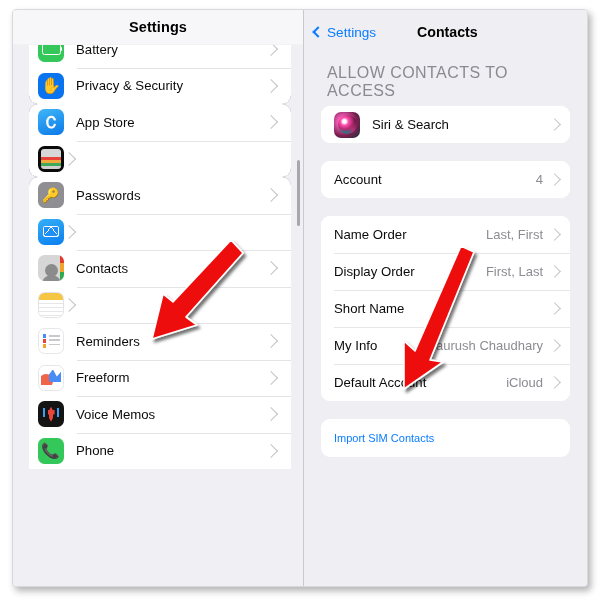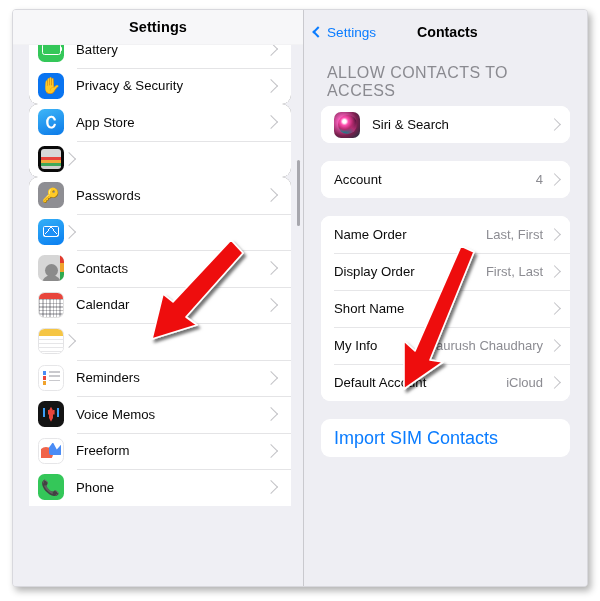--- a/index.html
+++ b/index.html
@@ -328,21 +328,21 @@
       radial-gradient(circle at 34% 34%, #ffffff 0 10%, #ff4fb0 22%, #b42a6e 45%, transparent 62%),
       conic-gradient(from 200deg, #1d7a86, #2aa3a0, #0f4f63, #5d1540, #b02e72, #1d7a86);
   }
 
   .link-row {
     height: 38px;
     display:flex; align-items:center;
     padding-left: 13px;
     background:#fff;
   }
-  .link-row .ltext { font-size:18px; color:#0a7cff; }
+  .link-row .ltext { font-size:11px; color:#0a7cff; }
 
   
   .arrow-layer {
     position:absolute; left:0; top:0; width:600px; height:601px;
     pointer-events:none; z-index:40;
   }
 </style>
 </head>
 <body>
 
@@ -404,53 +404,45 @@
             <span class="chev"></span>
           </div>
           <div class="srow">
             <span class="ico contacts">
                 <i></i>
               </span>
             <span class="label">Contacts</span>
             <span class="chev"></span>
           </div>
           <div class="srow">
-            <span class="ico calendar">
-                <u></u>
-                <b></b>
-              </span>
-            <span class="label">Calendar</span>
-            <span class="chev"></span>
-          </div>
-          <div class="srow">
             <span class="ico notes">
                 <u></u>
                 <b></b>
               </span>
             <span class="chev"></span>
           </div>
           <div class="srow">
             <span class="ico reminders">
                 <i></i>
               </span>
             <span class="label">Reminders</span>
             <span class="chev"></span>
           </div>
           <div class="srow">
+            <span class="ico freeform">
+                <i></i>
+              </span>
+            <span class="label">Freeform</span>
+            <span class="chev"></span>
+          </div>
+          <div class="srow">
             <span class="ico voicememos">
                 <i></i>
               </span>
             <span class="label">Voice Memos</span>
-            <span class="chev"></span>
-          </div>
-          <div class="srow">
-            <span class="ico freeform">
-                <i></i>
-              </span>
-            <span class="label">Freeform</span>
             <span class="chev"></span>
           </div>
           <div class="srow">
             <span class="ico phone">
                 <span>📞</span>
               </span>
             <span class="label">Phone</span>
             <span class="chev"></span>
           </div>
         </div>

